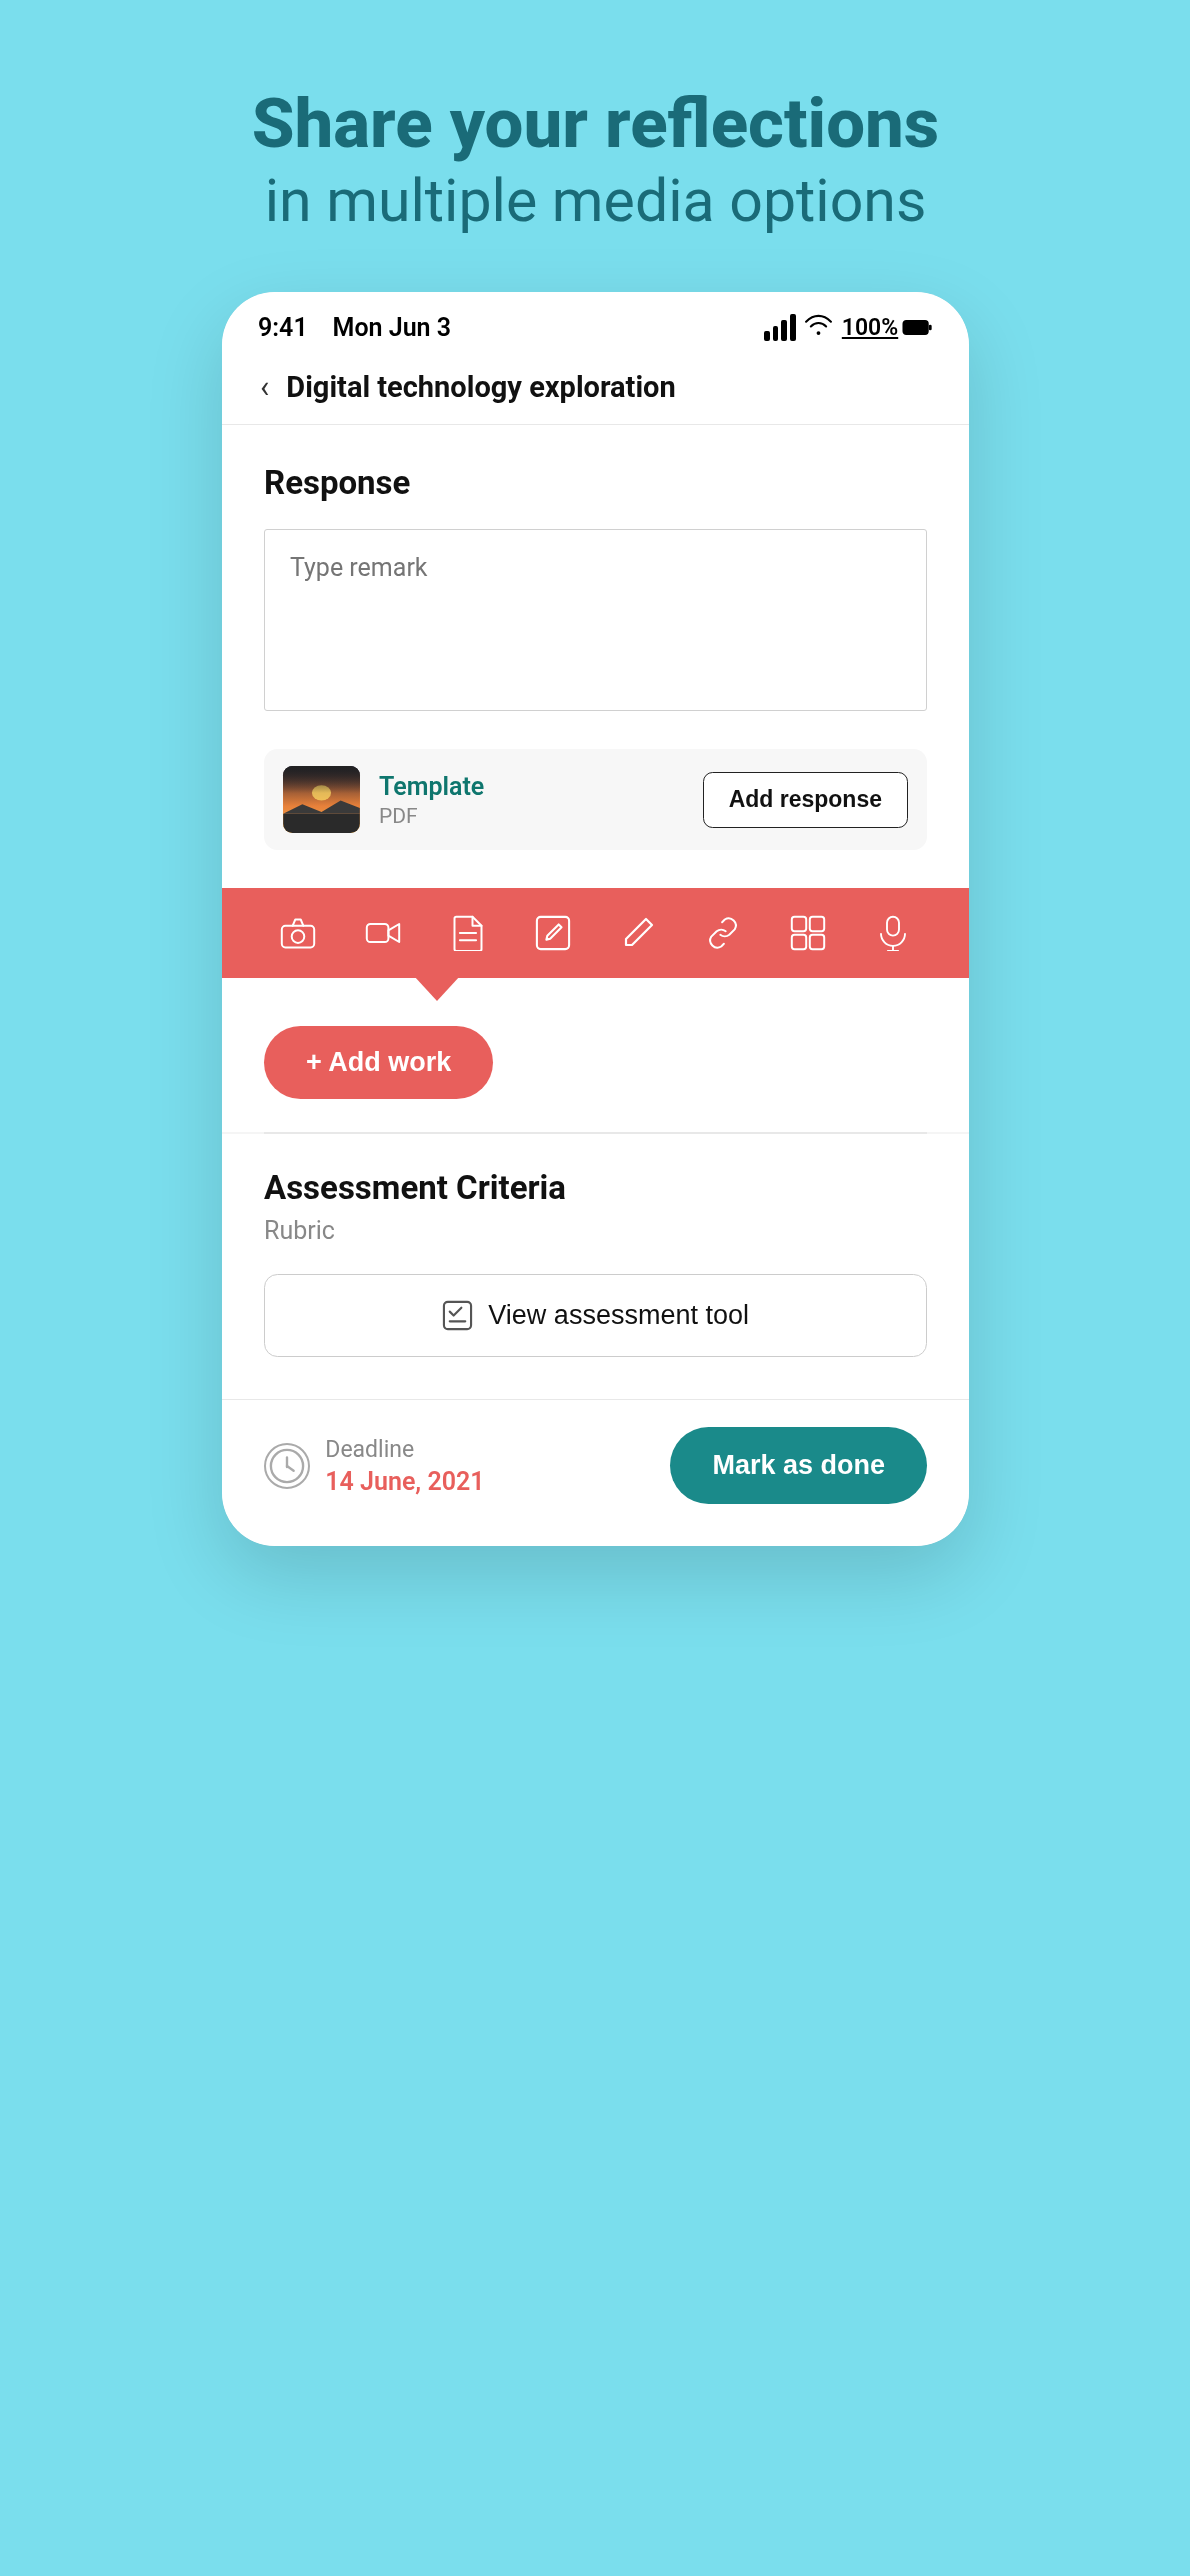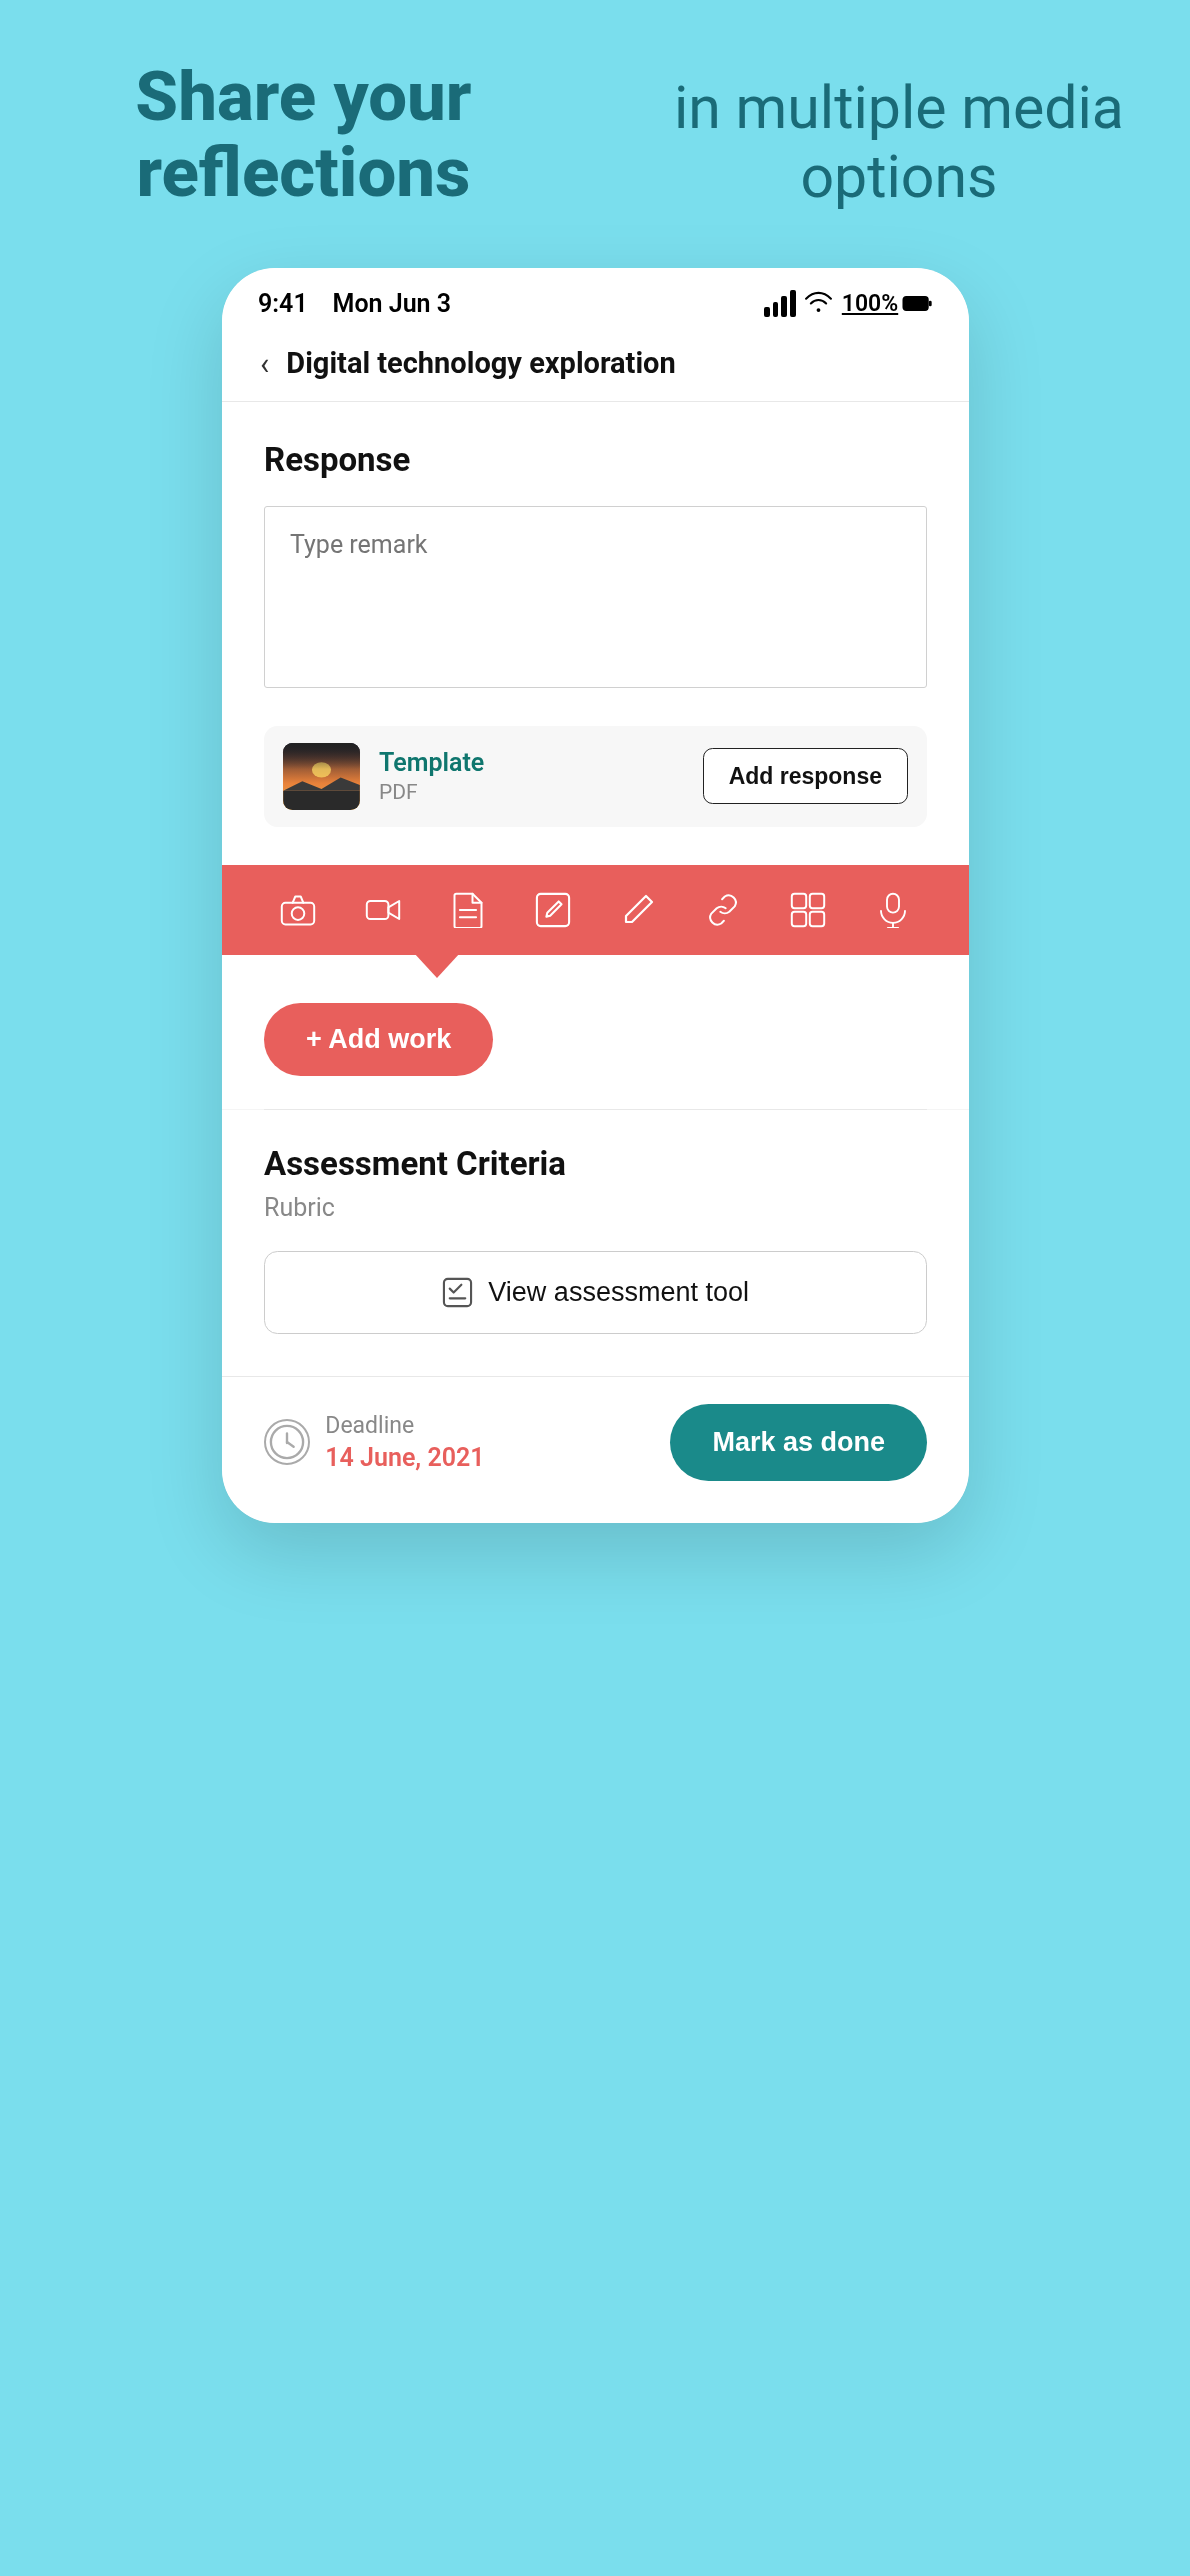--- a/index.html
+++ b/index.html
@@ -11,40 +11,40 @@
       font-family: -apple-system, BlinkMacSystemFont, 'Segoe UI', Roboto, sans-serif;
       display: flex;
       flex-direction: column;
       align-items: center;
       overflow: hidden;
     }
 
     .hero-section {
       width: 100%;
       display: flex;
-      flex-direction: row;
-      align-items: center;
-      padding-top: 58px;
+      flex-direction: column;
+      align-items: center;
+      padding-top: 86px;
       padding-bottom: 57px;
     }
 
     .hero-title {
       font-size: 69px;
       font-weight: 800;
       color: #1a6b78;
       text-align: center;
       line-height: 1.1;
     }
 
     .hero-subtitle {
       font-size: 59px;
       font-weight: 400;
       color: #1a6b78;
       text-align: center;
-      margin-top: 15px;
+      margin-top: 4px;
     }
 
     .phone-wrapper {
       width: 747px;
       background: #f5f5f5;
       border-radius: 53px;
       overflow: hidden;
       box-shadow: 0 29px 77px rgba(0,0,0,0.15);
       position: relative;
     }

